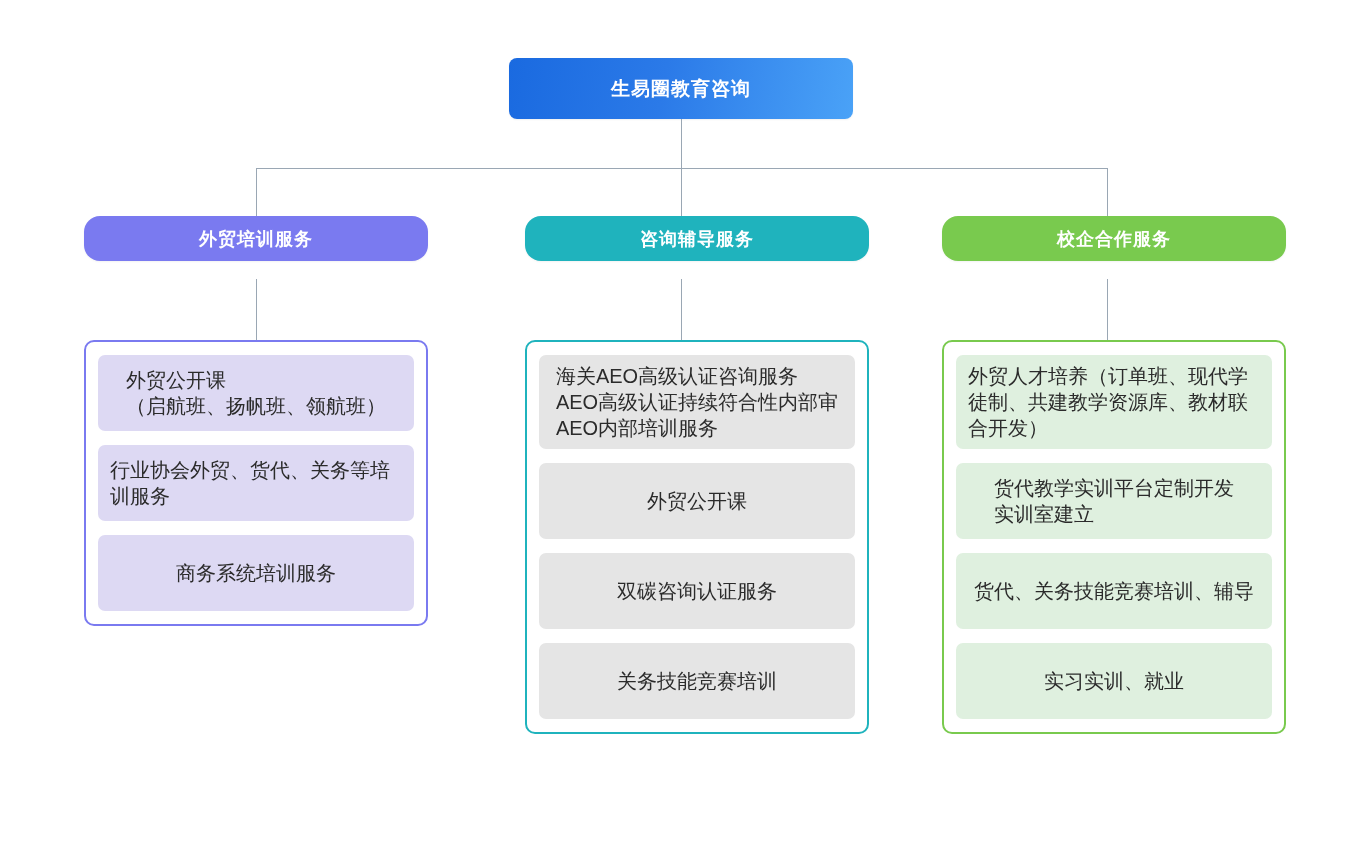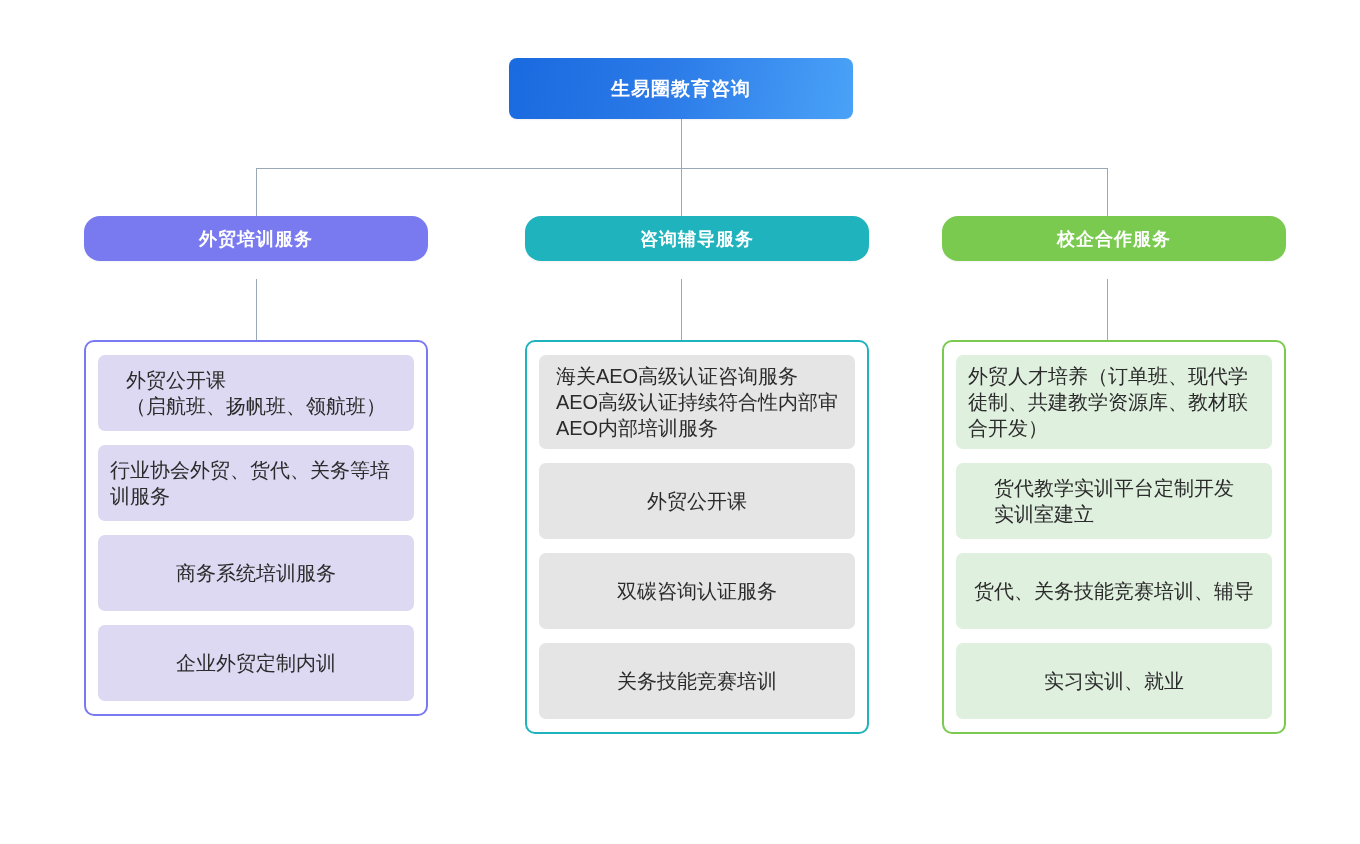--- a/index.html
+++ b/index.html
@@ -139,21 +139,20 @@
 
   <div class="column col-1 theme-purple">
     <div class="branch-header">
       <span>外贸培训服务</span>
     </div>
     <div class="items-box">
       <div class="leaf">外贸公开课
 （启航班、扬帆班、领航班）</div>
       <div class="leaf">行业协会外贸、货代、关务等培训服务</div>
       <div class="leaf">商务系统培训服务</div>
-      <div class="leaf">企业外贸定制内训</div>
     </div>
   </div>
 
   <div class="column col-2 theme-teal">
     <div class="branch-header">
       <span>咨询辅导服务</span>
     </div>
     <div class="items-box">
       <div class="leaf">海关AEO高级认证咨询服务
 AEO高级认证持续符合性内部审

